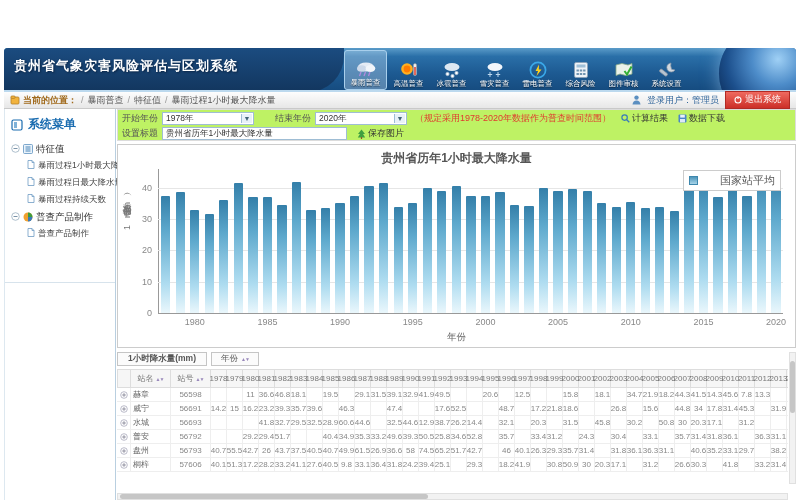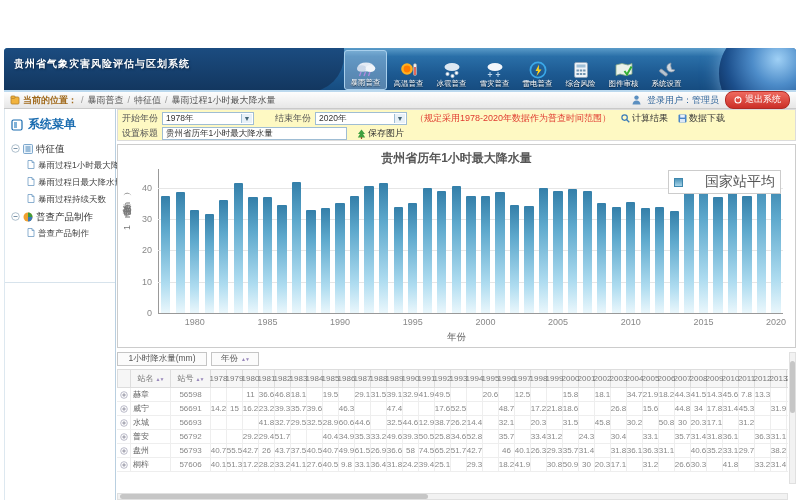--- a/index.html
+++ b/index.html
@@ -9,90 +9,90 @@
 
   
   #header { position:absolute; left:0; top:0; width:100%; height:44px;
     background:linear-gradient(180deg,#5b9cc9 0%,#2a6fa8 20%,#1d5a92 60%,#164c80 100%);
     background-color:#1d5a92; border-bottom:2px solid #bcd9ee; border-radius:4px 4px 0 0; overflow:hidden;}
   #earth { position:absolute; right:-18px; top:-22px; width:95px; height:95px; border-radius:50%;
     background:radial-gradient(circle at 62% 35%, #9fd0f5 0%, #4d8cc9 30%, #1c4f8c 60%, #0a2a55 85%);
     box-shadow:0 0 18px rgba(180,220,255,.5);}
   #title-plate { position:absolute; left:0; top:0; height:44px; width:340px;
     background:linear-gradient(180deg,#1b4c80 0%,#12365e 100%); border-radius:0 0 36px 0; }
-  #app-title { position:absolute; left:10px; top:9px; color:#fff; font-size:10px; font-weight:bold;
+  #app-title { position:absolute; left:10px; top:9px; color:#fff; font-size:13px; font-weight:bold;
     text-shadow:1px 1px 2px #0a2342; letter-spacing:1px;}
   #toolbar { position:absolute; left:340px; top:2px; height:40px; display:flex; }
   .tb-item { width:43px; display:flex; flex-direction:column; align-items:center; justify-content:flex-end;
     padding-bottom:1px; cursor:pointer; }
   .tb-item.active { background:rgba(205,232,252,.35); border:1px solid #a8cfec; border-radius:3px; }
   .tb-item .lbl { color:#fff; font-size:7.5px; white-space:nowrap; text-shadow:0 1px 1px #123; }
   .tb-item .ic { height:19px; display:flex; align-items:center; }
 
   
   #crumbbar { position:absolute; left:0; top:44px; width:100%; height:17px;
     background:linear-gradient(180deg,#fdfdfd,#e7e7e7); border-bottom:1px solid #c9c9c9;
     font-size:9px; color:#666; display:flex; align-items:center; padding:0 6px;}
   #crumb-prefix { color:#a06a1c; font-weight:bold; margin-left:3px;}
   .crumb-sep { margin:0 4px; color:#999; }
   .crumb-item { color:#555; cursor:pointer; }
   #user-area { margin-left:auto; display:flex; align-items:center; gap:6px; }
   #login-user { color:#33679b;font-family:Liberation Mono, monospace; }
   #logout-btn { background:linear-gradient(180deg,#ef6a5f,#cc2f28); color:#fff; border:1px solid #b02a24;
-    border-radius:8px; font-size:9px; padding:1px 8px 2px 8px; cursor:pointer; display:flex; align-items:center; gap:3px;}
+    border-radius:0; font-size:9px; padding:1px 8px 2px 8px; cursor:pointer; display:flex; align-items:center; gap:3px;}
 
   
   #sidebar { position:absolute; left:0; top:61px; width:112px; bottom:0; background:#fff;
     border-right:1px solid #b9cfe0; border-left:1px solid #dde8f0; }
   #sidebar-title { display:flex; align-items:center; gap:5px; padding:7px 6px; color:#1a6cb0;
     font-size:12px; font-weight:bold; }
   .tree-group { padding:3px 4px 1px 6px; font-size:9.5px; color:#333; display:flex; align-items:center; gap:3px; cursor:pointer;}
   .tree-child { padding:2.5px 2px 2.5px 22px; font-size:8.5px; color:#444; display:flex; align-items:center; gap:3px;
     white-space:nowrap; cursor:pointer;}
   #tree-wrap { border-bottom:1px solid #d7e3ec; padding-bottom:40px; }
 
   
   #content { position:absolute; left:113px; top:61px; right:0; bottom:0; }
 
   
-  #filterbar { position:relative; width:100%; height:32px; background:#fef9c3; border:1px solid #dcdcdc; }
+  #filterbar { position:relative; width:100%; height:32px; background:#bef264; border:1px solid #dcdcdc; }
   .frow { position:absolute; left:4px; right:2px; display:flex; align-items:center; gap:4px; font-size:9px; color:#555;}
   #frow1 { top:2px; } #frow2 { top:17px; }
   .fselect { width:92px; height:13px; background:#fff; border:1px solid #9fbdd4; font-size:8.5px; color:#333;
     display:flex; align-items:center; padding:0 3px; position:relative; cursor:pointer;}
   .fselect .arr { position:absolute; right:1px; top:1px; bottom:1px; width:11px; background:#e8f1f8;
     border-left:1px solid #9fbdd4; color:#467; font-size:7px; display:flex; align-items:center; justify-content:center;}
   #title-input { width:185px; height:13px; border:1px solid #9fbdd4; font-size:8.5px; color:#333; padding:0 3px;
     font-family:"Liberation Sans",sans-serif;}
   #range-note { color:#e03a2f; font-size:9px; margin-left:4px; }
   .flink { display:flex; align-items:center; gap:2px; color:#333; cursor:pointer; margin-left:6px; white-space:nowrap;}
 
   
   #chartpanel { position:relative; margin-top:3px; width:100%; height:204px; border:1px solid #ccc; background:#fff; }
   #chart-title { position:absolute; top:5px; left:0; right:0; text-align:center; font-size:12px; font-weight:bold; color:#555;}
   #legend { position:absolute; top:25px; right:14px; border:1px solid #ccc; background:#fff; padding:2px 5px;
-    display:flex; align-items:center; gap:22px; font-size:14px; color:#555; z-index:3;}
+    display:flex; align-items:center; gap:22px; font-size:11px; color:#555; z-index:3;}
   #legend .sw { width:9px; height:9px; background:linear-gradient(180deg,#4d95ba,#a8d4e8); border:1px solid #3e87ad;}
   .gridline { position:absolute; height:1px; background:#e6e6e6; left:40px; right:12px; }
   .ytick { position:absolute; width:34px; text-align:right; font-size:9px; color:#888; left:0; }
   .xtick { position:absolute; font-size:9px; color:#888; transform:translateX(-50%); top:172px; }
   #xaxis-label { position:absolute; top:186px; left:0; right:0; text-align:center; font-size:9.5px; color:#666; }
   #yaxis-label { position:absolute; left:3px; top:55px; writing-mode:vertical-rl; transform:rotate(180deg);
     font-size:9px; color:#777; letter-spacing:1px;}
   .bar { position:absolute; width:9px; background:linear-gradient(180deg,#347fa9 0%,#5ea9cd 30%,#aedcf0 75%,#eaf7fc 100%);
     border-radius:1px 1px 0 0;}
   #axis-x { position:absolute; left:40px; right:12px; top:168px; height:1px; background:#999; }
   #axis-y { position:absolute; left:40px; top:24px; height:144px; width:1px; background:#999; }
 
   
   #tableblock { position:relative; margin-top:4px; width:100%; height:148px; }
   #tclip { position:absolute; left:0; top:0; right:8px; bottom:8px; overflow:hidden; }
   .ghbox { position:absolute; top:0; height:14px; border:1px solid #c5c5c5; background:#fbfbfb; font-size:8.5px;
     color:#555; display:flex; align-items:center; justify-content:center; gap:3px; cursor:pointer;}
-  #ghbox1 { left:0; width:90px; }
+  #ghbox1 { left:0; width:90px;font-weight:bold; }
   #ghbox2 { left:94px; width:48px; }
   .sorticons { font-size:5px; color:#98b; letter-spacing:-1px; }
   #theader { position:absolute; left:0; top:17px; display:flex; }
   .hc { height:19px; border:1px solid #ddd; border-left:none; background:#f6f6f6; font-size:8px; color:#777;
     display:flex; align-items:center; justify-content:center; gap:2px; flex:none; }
   .hc:first-child { border-left:1px solid #ddd; }
   #tbody { position:absolute; left:0; top:36px; }
   .trow { display:flex; height:14px; }
   .tc { border-right:1px solid #eee; border-bottom:1px solid #eee; font-size:8px; color:#888;
     display:flex; align-items:center; justify-content:center; flex:none; background:#fff;}

